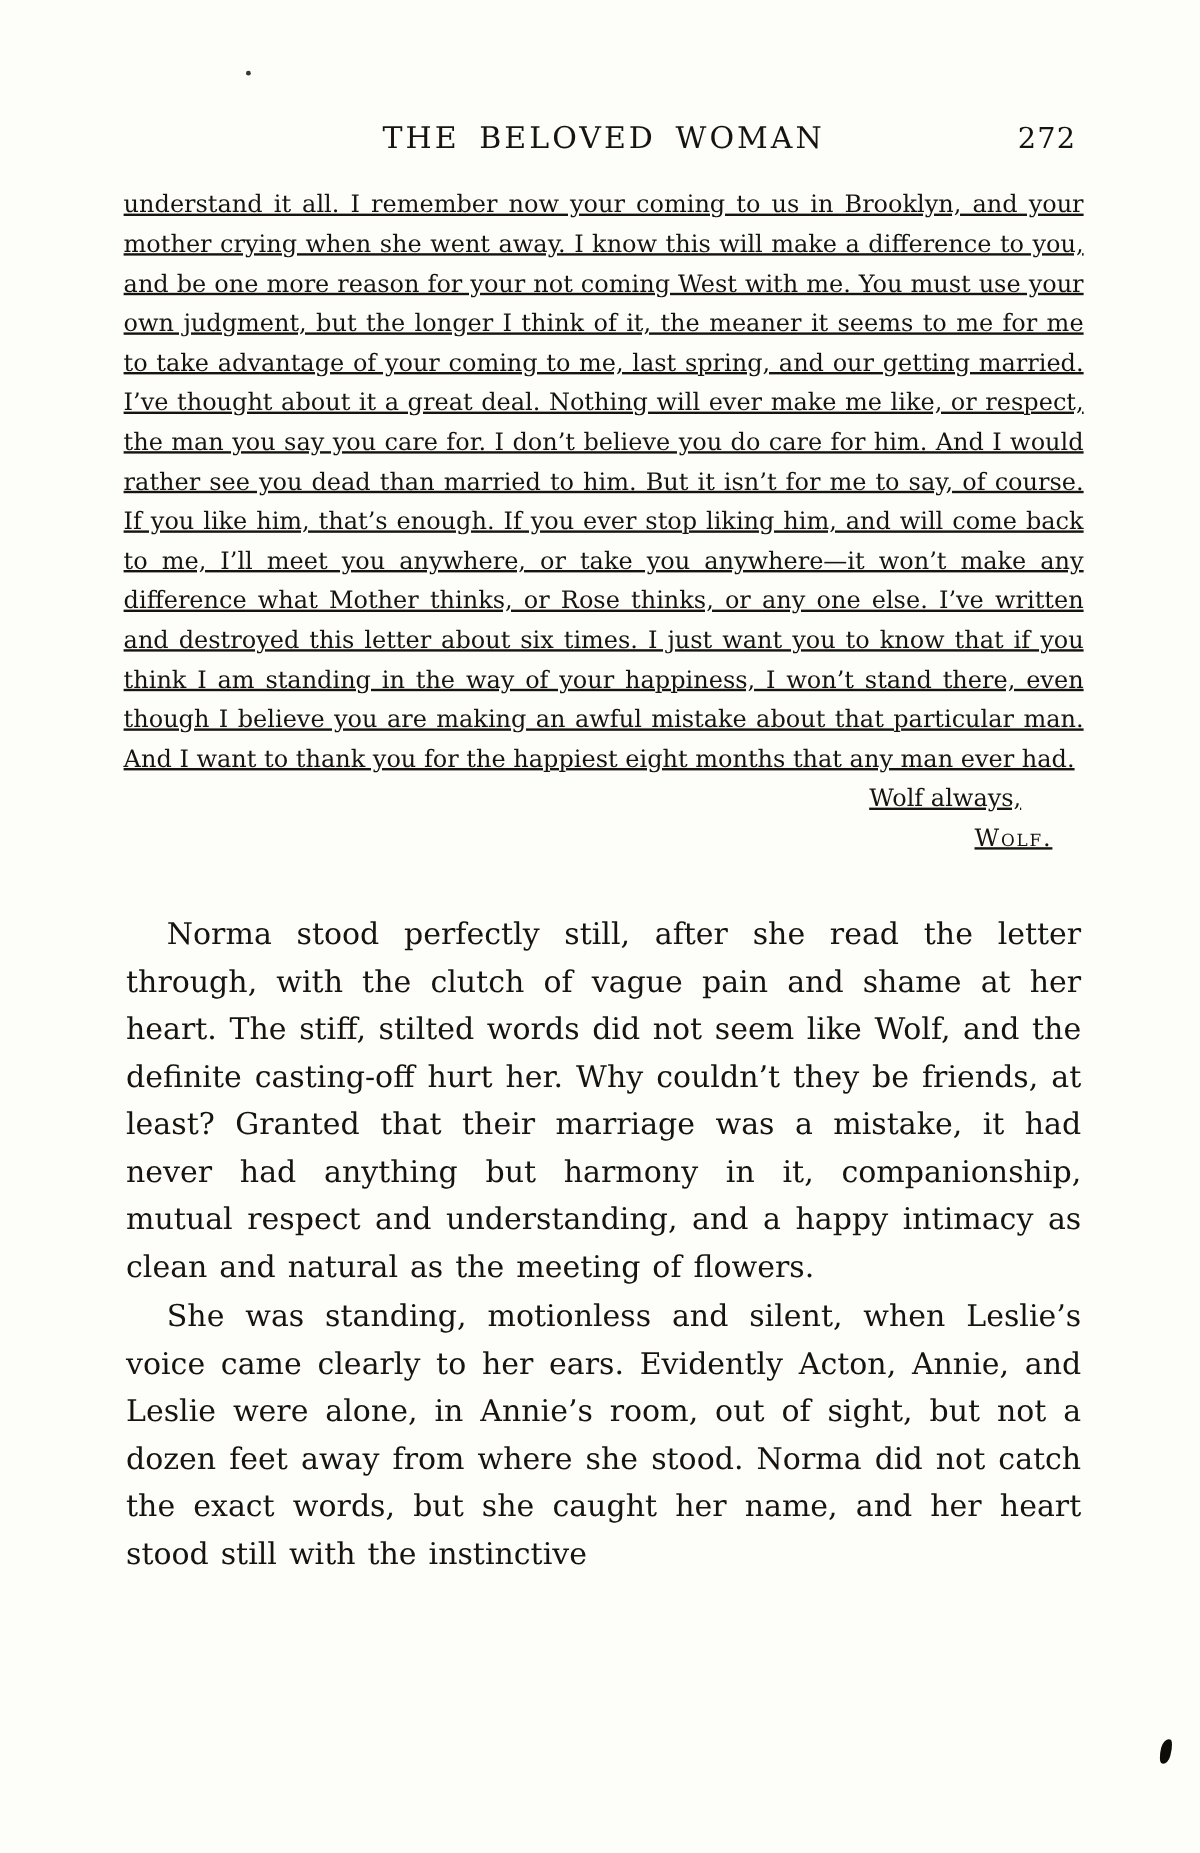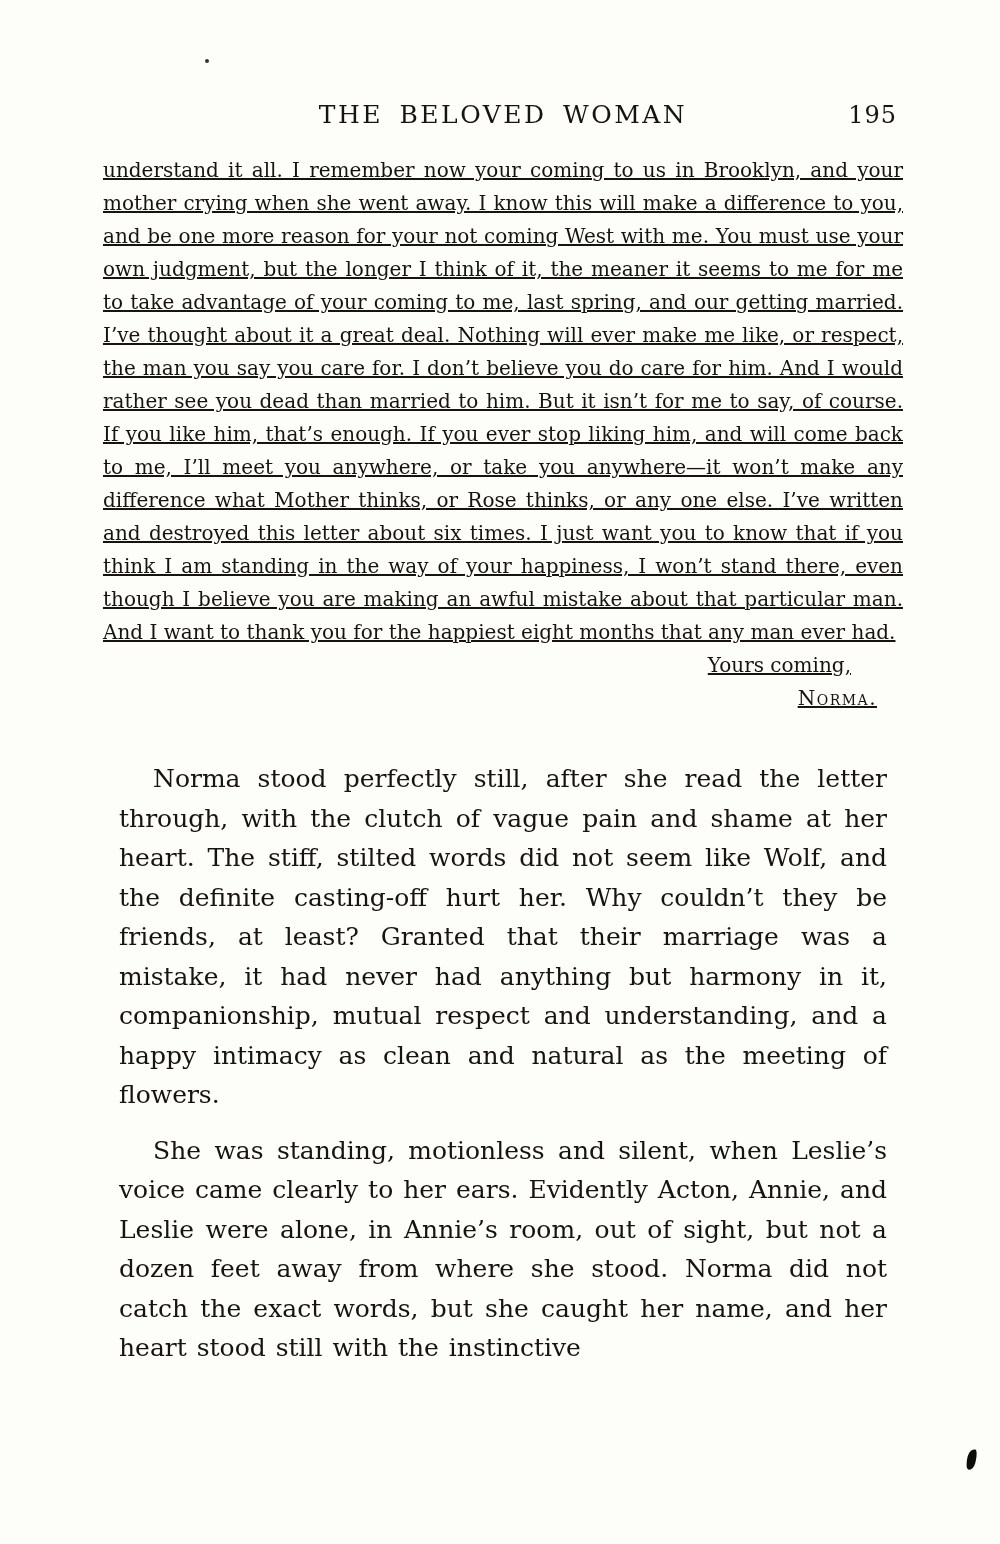--- a/index.html
+++ b/index.html
@@ -59,21 +59,21 @@
     letter-spacing: 1.5px;
   }
   .body-text {
     margin-top: 44px;
     font-size: 25px;
     line-height: 39.5px;
     text-align: justify;
     word-spacing: 2px;
   }
   .para {
-    margin: 16px;
+    margin: 2px;
     text-indent: 34px;
   }
   .dot-artifact {
     position: absolute;
     left: 205px;
     top: 59px;
     width: 4px;
     height: 4px;
     background: #39342c;
     border-radius: 50%;
@@ -91,27 +91,27 @@
 </style>
 </head>
 <body>
 
 <div class="scan-page">
 
   <span class="dot-artifact"></span>
 
   <header class="page-header">
     <span class="running-title">THE BELOVED WOMAN</span>
-    <span class="page-number">195</span>
+    <span class="page-number">272</span>
   </header>
 
   <section class="letter">
     <p class="letter-body">understand it all.  I remember now your coming to us in Brooklyn, and your mother crying when she went away.  I know this will make a difference to you, and be one more reason for your not coming West with me.  You must use your own judgment, but the longer I think of it, the meaner it seems to me for me to take advantage of your coming to me, last spring, and our getting married.  I’ve thought about it a great deal.  Nothing will ever make me like, or respect, the man you say you care for.  I don’t believe you do care for him.  And I would rather see you dead than married to him.  But it isn’t for me to say, of course.  If you like him, that’s enough.  If you ever stop liking him, and will come back to me, I’ll meet you anywhere, or take you anywhere—it won’t make any difference what Mother thinks, or Rose thinks, or any one else.  I’ve written and destroyed this letter about six times.  I just want you to know that if you think I am standing in the way of your happiness, I won’t stand there, even though I believe you are making an awful mistake about that particular man.  And I want to thank you for the happiest eight months that any man ever had.</p>
-    <p class="letter-signoff">Yours coming,</p>
-    <p class="letter-signature">Norma.</p>
+    <p class="letter-signoff">Wolf always,</p>
+    <p class="letter-signature">Wolf.</p>
   </section>
 
   <section class="body-text">
     <p class="para">Norma stood perfectly still, after she read the letter through, with the clutch of vague pain and shame at her heart.  The stiff, stilted words did not seem like Wolf, and the definite casting-off hurt her.  Why couldn’t they be friends, at least?  Granted that their marriage was a mistake, it had never had anything but harmony in it, companionship, mutual respect and understanding, and a happy intimacy as clean and natural as the meeting of flowers.</p>
     <p class="para">She was standing, motionless and silent, when Leslie’s voice came clearly to her ears.  Evidently Acton, Annie, and Leslie were alone, in Annie’s room, out of sight, but not a dozen feet away from where she stood.  Norma did not catch the exact words, but she caught her name, and her heart stood still with the instinctive</p>
   </section>
 
   <span class="ink-artifact"></span>
 
 </div>

